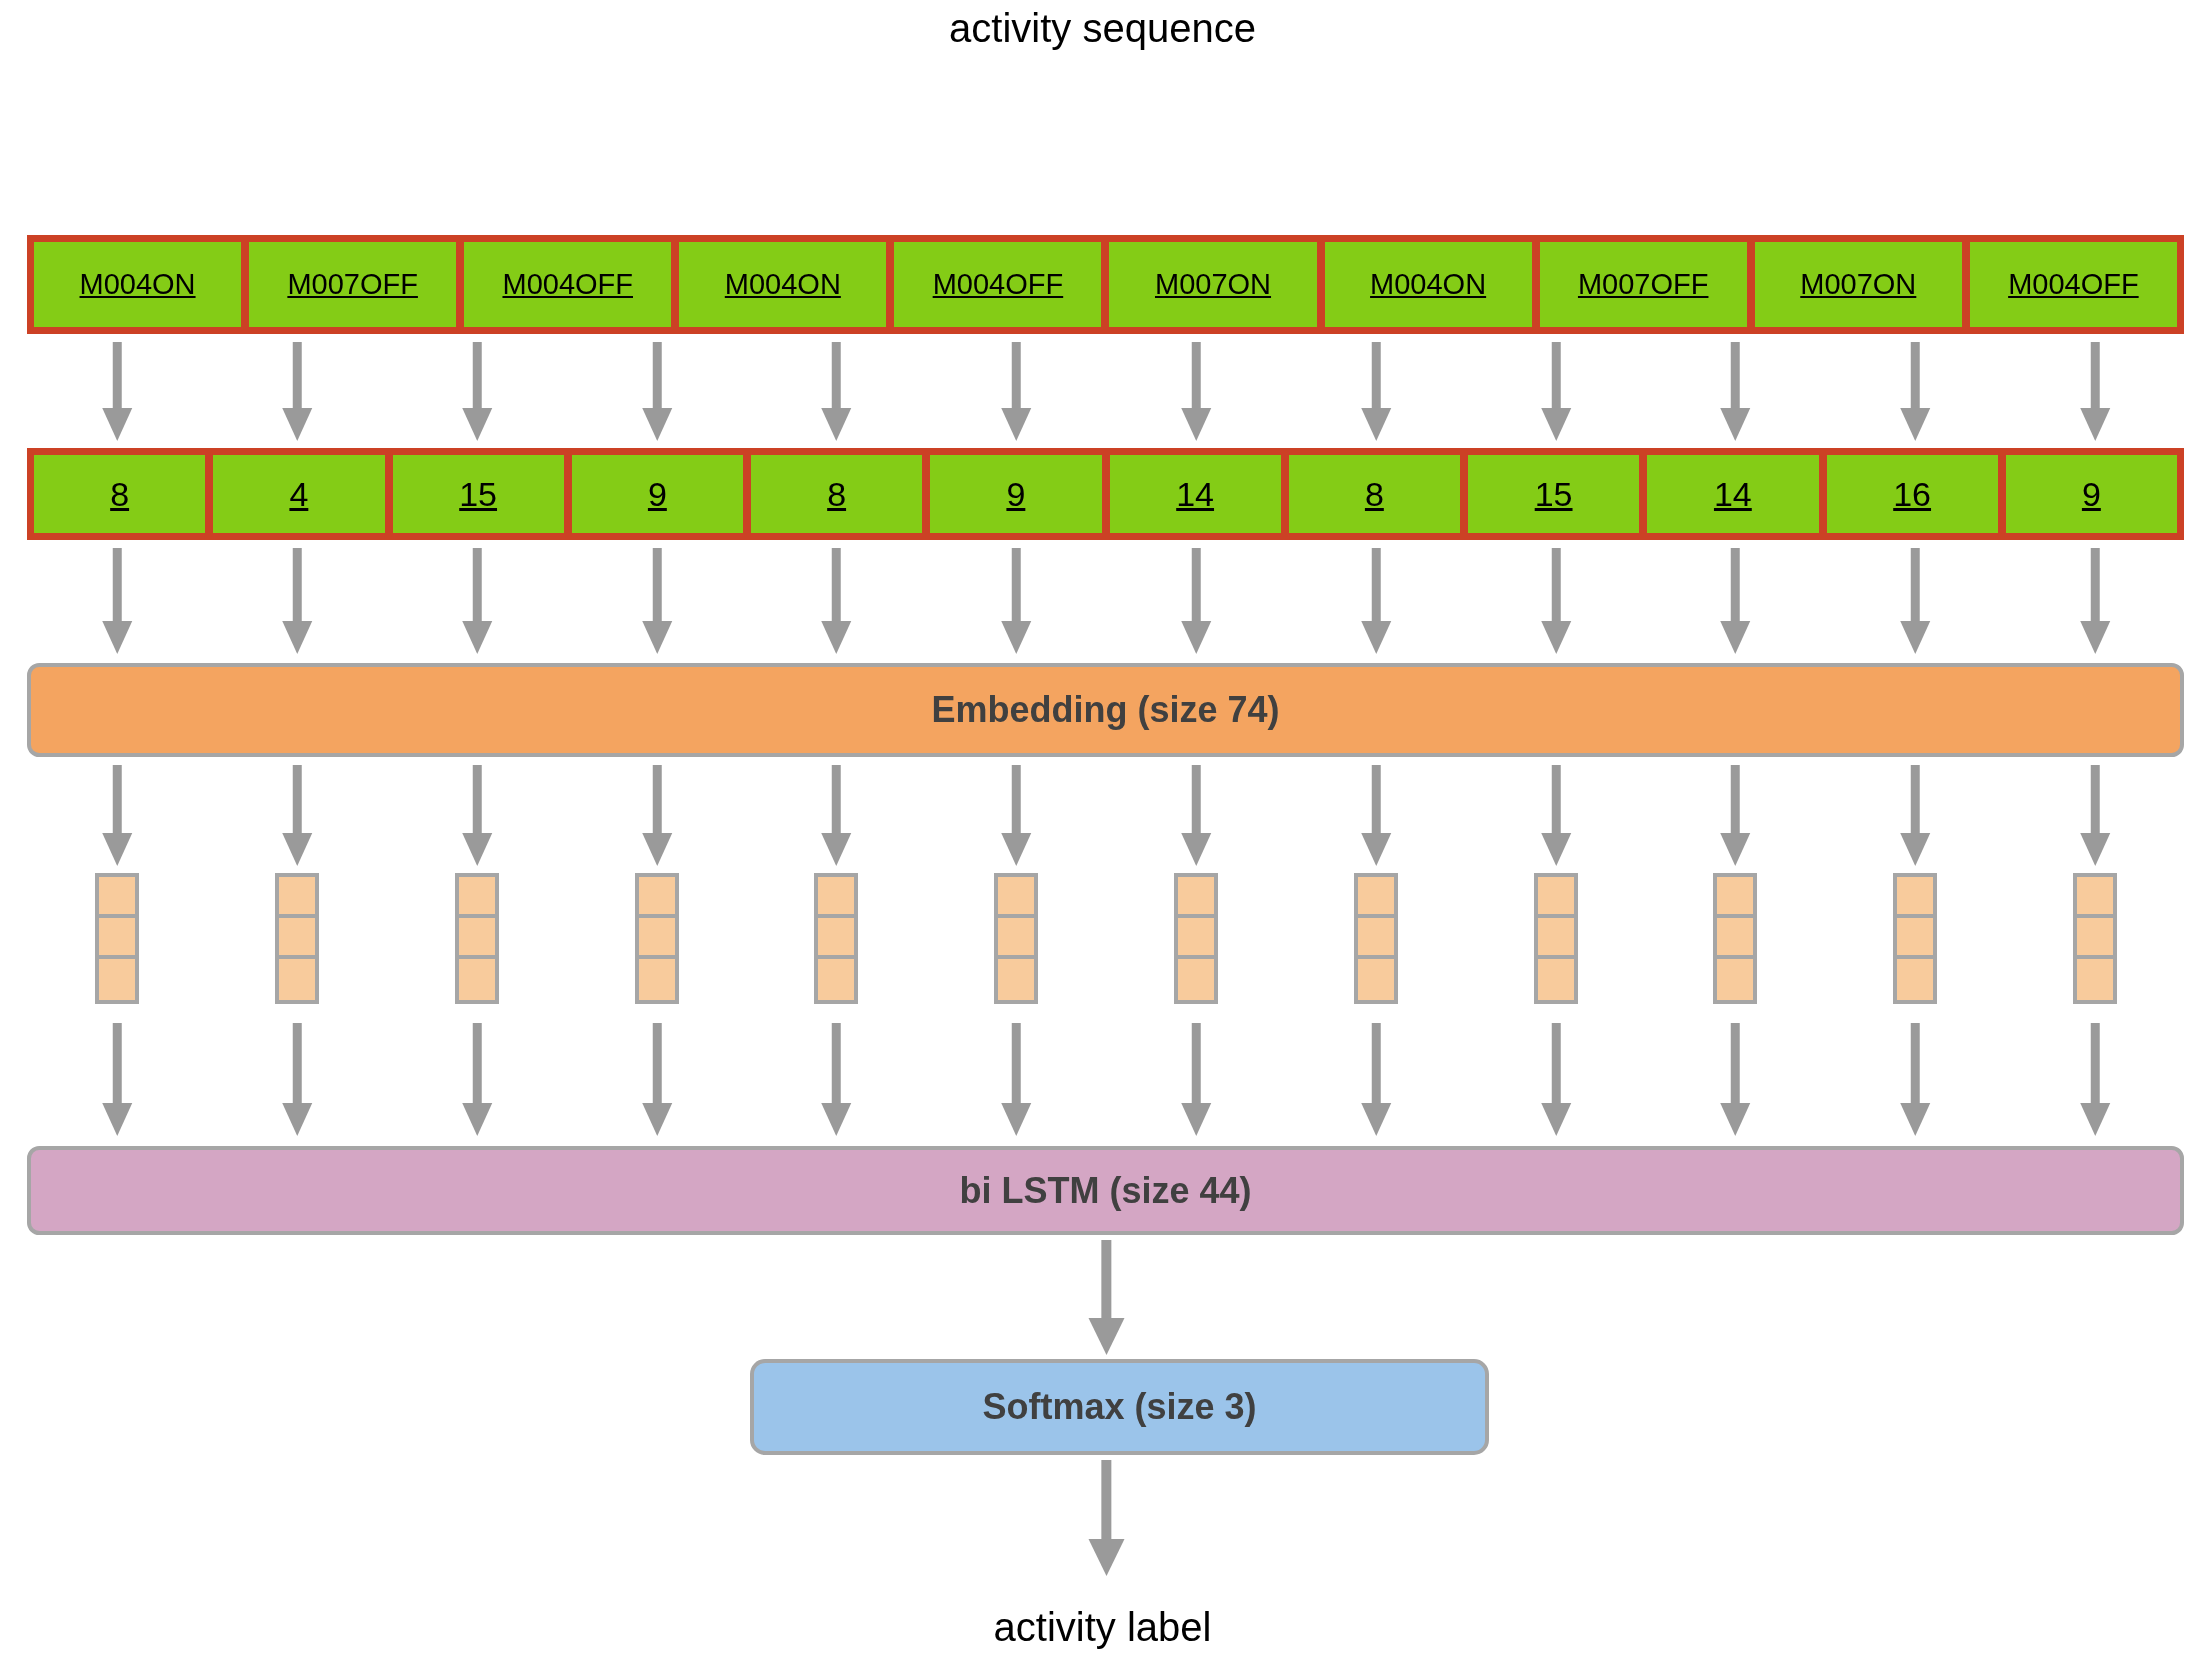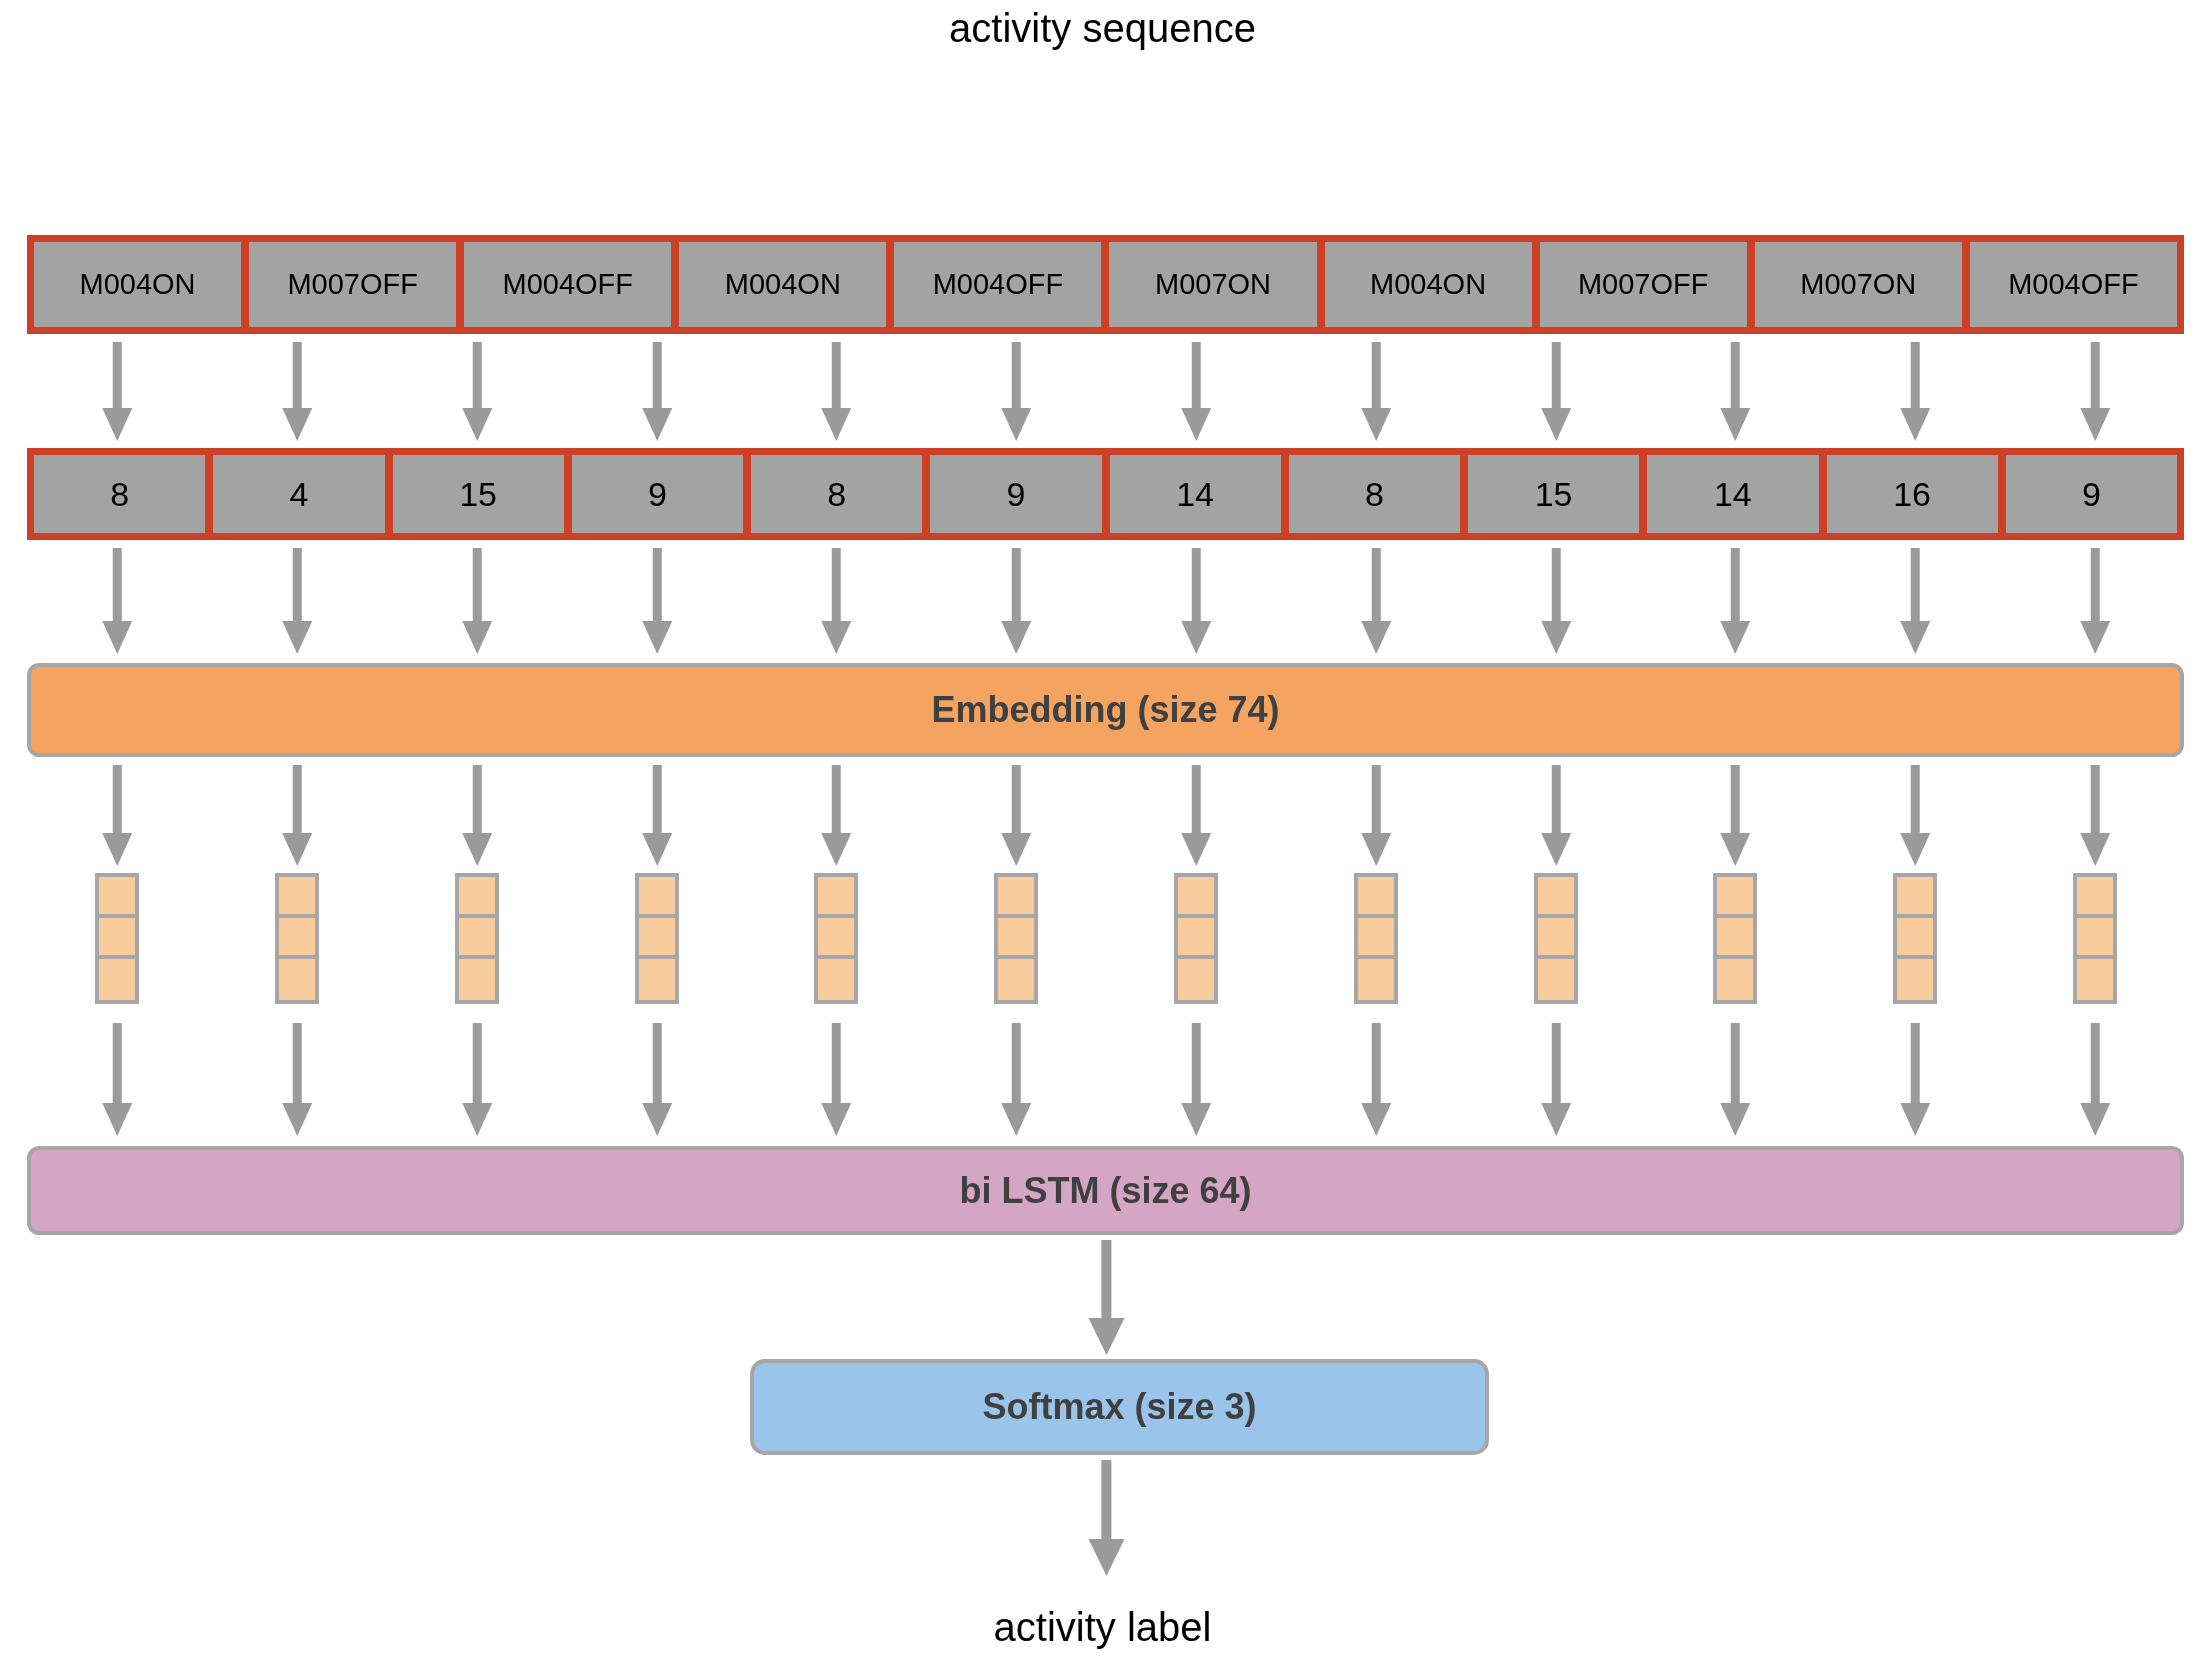--- a/index.html
+++ b/index.html
@@ -37,29 +37,30 @@
     border: 7.5px solid #CC4125;
     background: #CC4125;
     display: flex;
     flex-direction: row;
   }
   #row-activities { top: 235px; height: 99px; }
   #row-ids        { top: 448px; height: 92px; }
 
   .token-cell {
     flex: 1 1 0;
-    background: #a3a3a3;
+    background: #84cc16;
     display: flex;
     align-items: center;
     justify-content: center;
     box-sizing: border-box;
     border-left: 4.1px solid #CC4125;
     border-right: 4.1px solid #CC4125;
     color: #000000;
     white-space: nowrap;
+    text-decoration: underline;
   }
   .token-cell:first-child { border-left: 0; }
   .token-cell:last-child  { border-right: 0; }
 
   #row-activities .token-cell { font-size: 29px; }
   #row-ids .token-cell        { font-size: 34px; }
 
   
   .arrow {
     position: absolute;
@@ -449,21 +450,21 @@
     <div class="arrow" style="left: 1915px; top: 1023px; height: 113px;">
       <div class="shaft" style="height: 81px;"></div>
       <div class="head"></div>
     </div>
     <div class="arrow" style="left: 2095px; top: 1023px; height: 113px;">
       <div class="shaft" style="height: 81px;"></div>
       <div class="head"></div>
     </div>
   </div>
 
-<div class="layer-bar" id="bilstm-bar">bi LSTM (size 64)</div>
+<div class="layer-bar" id="bilstm-bar">bi LSTM (size 44)</div>
 
 <div id="arrow-bilstm-to-softmax">
     <div class="arrow big" style="left: 1106px; top: 1240px; height: 115px;">
       <div class="shaft" style="height: 79px;"></div>
       <div class="head"></div>
     </div>
   </div>
 
 <div class="layer-bar" id="softmax-box">Softmax (size 3)</div>
 

